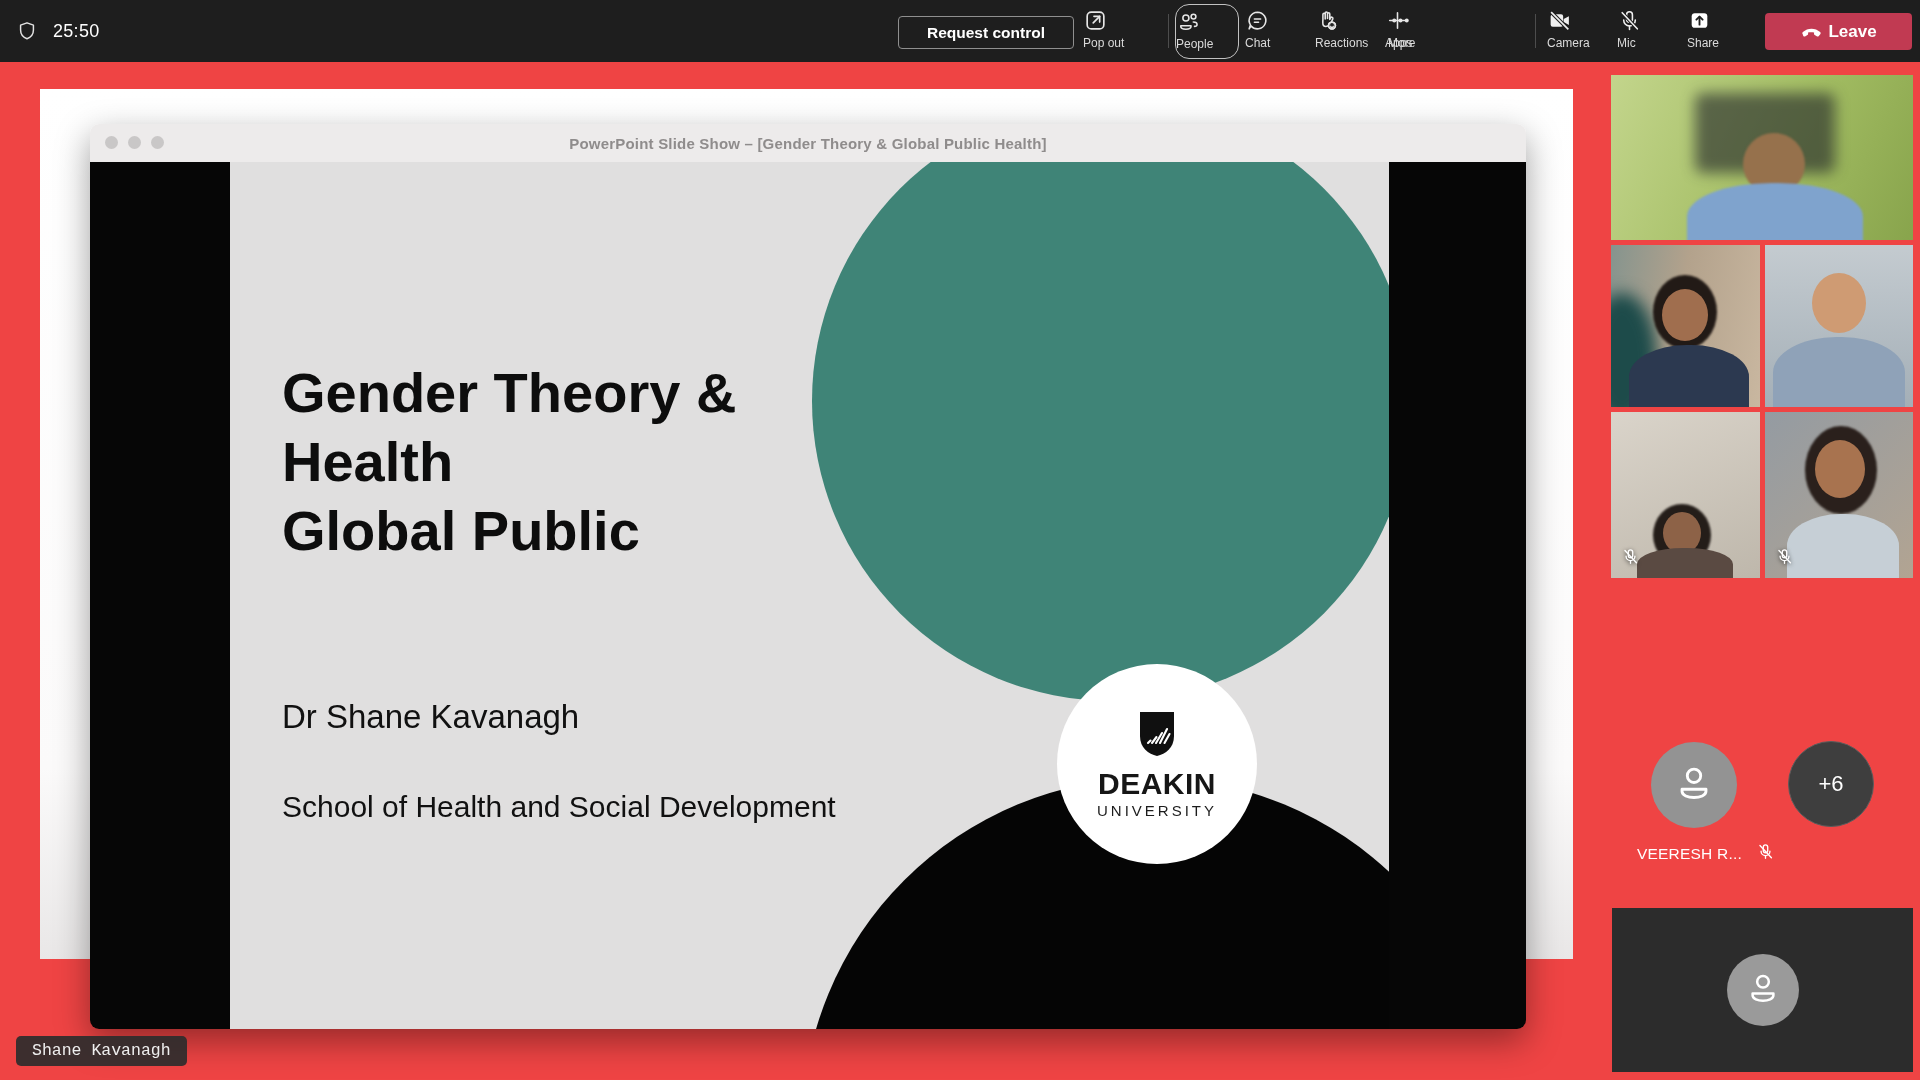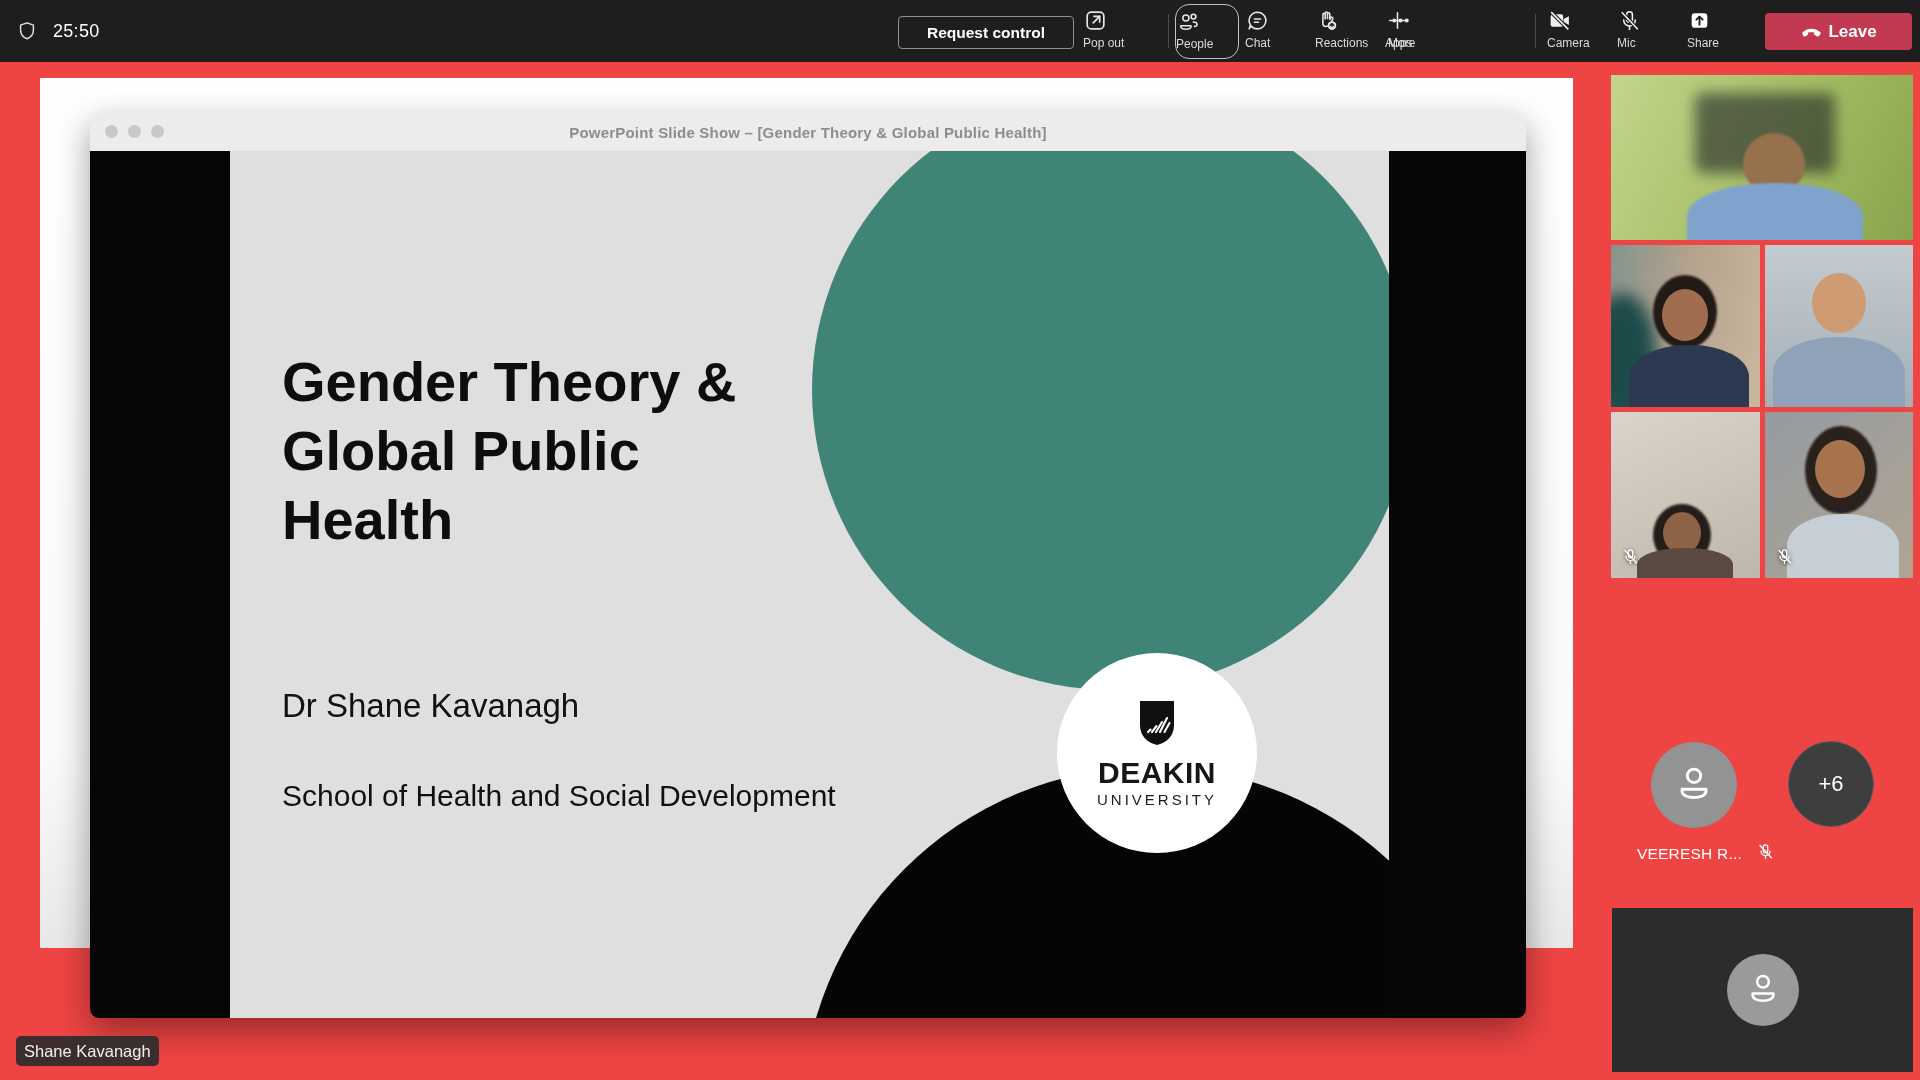--- a/index.html
+++ b/index.html
@@ -18,43 +18,43 @@
           align-items:flex-start;justify-content:flex-start;gap:3px;color:#e6e6e6;cursor:pointer;}
   .tb-btn svg{margin-top:4px;display:block;}
   .tb-lbl{font-size:12px;color:#dadada;white-space:nowrap;}
   .tb-btn.active{border:1.5px solid #c2c2c2;border-radius:14px;box-sizing:border-box;}
   .tb-divider{position:absolute;top:14px;width:1px;height:34px;background:#4d4d4d;}
   .leave-btn{position:absolute;left:1765px;top:13px;width:147px;height:37px;border-radius:4px;
              display:flex;align-items:center;justify-content:center;gap:5px;cursor:pointer;border:none;}
   .leave-lbl{color:#fff;font-size:17px;font-weight:700;}
 
   
-  .stage{position:absolute;left:40px;top:78px;width:1533px;height:870px;
+  .stage{position:absolute;left:40px;top:89px;width:1533px;height:870px;
          background:linear-gradient(180deg,#ffffff 0%,#fbfafa 78%,#e9e7e7 100%);}
   .ppt-window{position:absolute;left:50px;top:35px;width:1436px;height:905px;border-radius:9px;
               box-shadow:0 12px 34px rgba(0,0,0,.38);}
   .ppt-titlebar{position:relative;height:38px;background:#edebeb;border-radius:9px 9px 0 0;
                 display:flex;align-items:center;justify-content:center;}
   .traffic{position:absolute;left:15px;top:12px;display:flex;gap:10px;}
   .traffic span{width:13px;height:13px;border-radius:50%;background:#c9c7c7;display:block;}
   .ppt-title{font-size:15px;font-weight:700;color:#8f8c8c;letter-spacing:.2px;}
   .slide{position:relative;height:867px;background:#060606;border-radius:0 0 9px 9px;overflow:hidden;}
   .gray-panel{position:absolute;left:140px;top:0;width:1159px;height:867px;background:#e0dfdf;overflow:hidden;}
   .teal-circle{position:absolute;left:582px;top:-61px;width:600px;height:600px;border-radius:50%;}
   .black-circle{position:absolute;left:572px;top:616px;width:698px;height:698px;border-radius:50%;background:#050505;}
   .logo-circle{position:absolute;left:827px;top:502px;width:200px;height:200px;border-radius:50%;background:#ffffff;
                display:flex;flex-direction:column;align-items:center;justify-content:center;z-index:3;}
   .logo-primary{font-size:30px;font-weight:700;color:#161616;letter-spacing:.5px;margin-top:5px;}
   .logo-secondary{font-size:15px;font-weight:400;color:#1c1c1c;letter-spacing:3px;margin-top:1px;}
   .slide-title{position:absolute;left:52px;top:196px;font-size:56px;line-height:69px;font-weight:700;color:#0d0d0d;}
   .slide-presenter{position:absolute;left:52px;top:536px;font-size:33px;color:#111;}
   .slide-school{position:absolute;left:52px;top:628px;font-size:30px;color:#111;}
 
-  .presenter-pill{position:absolute;left:16px;top:1036px;height:30px;line-height:30px;padding:0 8px;
-                  background:rgba(44,44,44,.92);border-radius:5px;color:#efefef;font-size:16.5px;z-index:5;}
+  .presenter-pill{position:absolute;left:16px;top:1036px;height:30px;line-height:30px;padding:0 16px;
+                  background:rgba(44,44,44,.92);border-radius:5px;color:#efefef;font-size:16.5px;z-index:5;font-family:Liberation Mono, monospace;}
 
   
   .tile{position:absolute;overflow:hidden;background:#555;cursor:pointer;}
   .tile .hair,.tile .head,.tile .body,.tile .prop{position:absolute;}
   .tile .head{border-radius:50%;}
   .tile .hair{border-radius:50%;}
   .tile .body{border-radius:48% 48% 0 0;}
   .v1{left:1611px;top:75px;width:302px;height:165px;background:linear-gradient(115deg,#c3d58c 0%,#a3bd63 55%,#88a44c 100%);}
   .v1 .prop{left:84px;top:18px;width:140px;height:80px;background:rgba(30,34,40,.6);border-radius:8px;filter:blur(7px);}
   .v1 .head{left:132px;top:58px;width:62px;height:62px;background:#96714c;filter:blur(1px);}
@@ -251,22 +251,22 @@
                   <line x1="23" y1="33" x2="30" y2="19"></line>
                   <line x1="27.5" y1="33" x2="32.5" y2="24"></line>
                 </g>
               </svg>
             </span>
             <span class="logo-primary">DEAKIN</span>
             <span class="logo-secondary">UNIVERSITY</span>
           </div>
           <div class="slide-title">
             <div>Gender Theory &amp;</div>
+            <div>Health</div>
             <div>Global Public</div>
-            <div>Health</div>
           </div>
           <div class="slide-presenter">Dr Shane Kavanagh</div>
           <div class="slide-school">School of Health and Social Development</div>
         </div>
       </div>
     </div>
   </div>
 
   <div class="presenter-pill">Shane Kavanagh</div>
 

